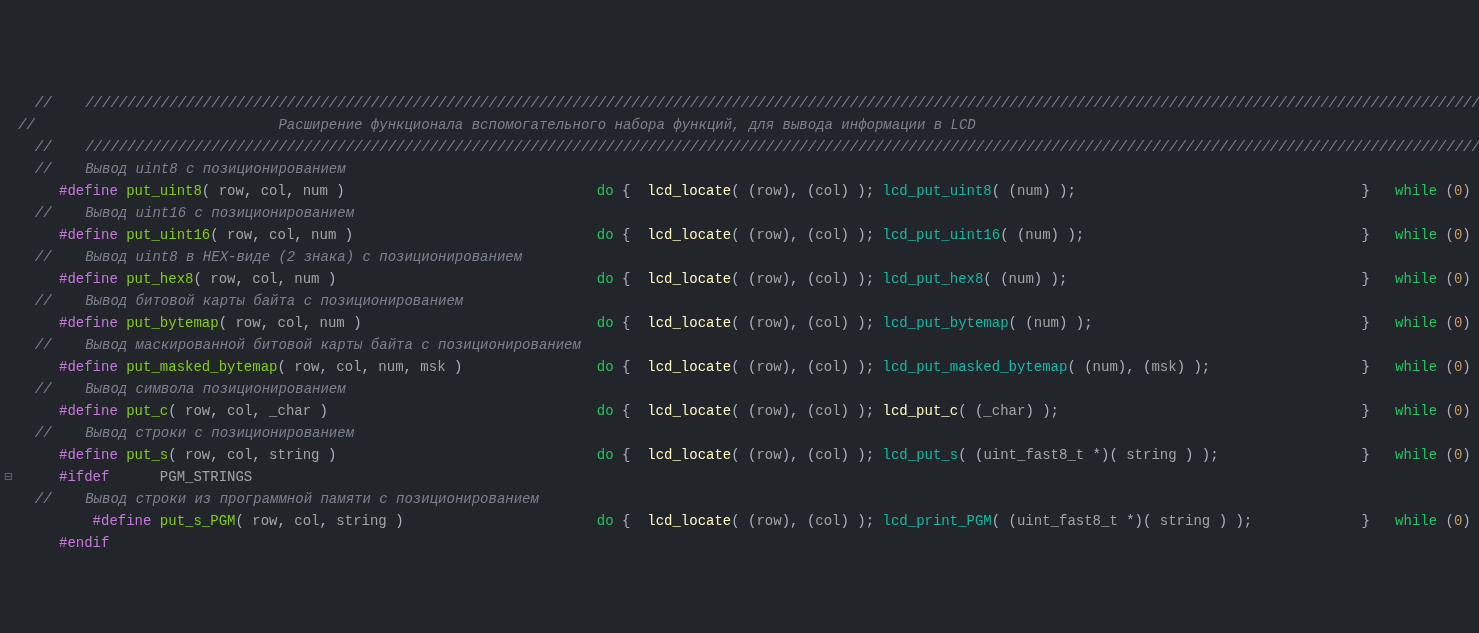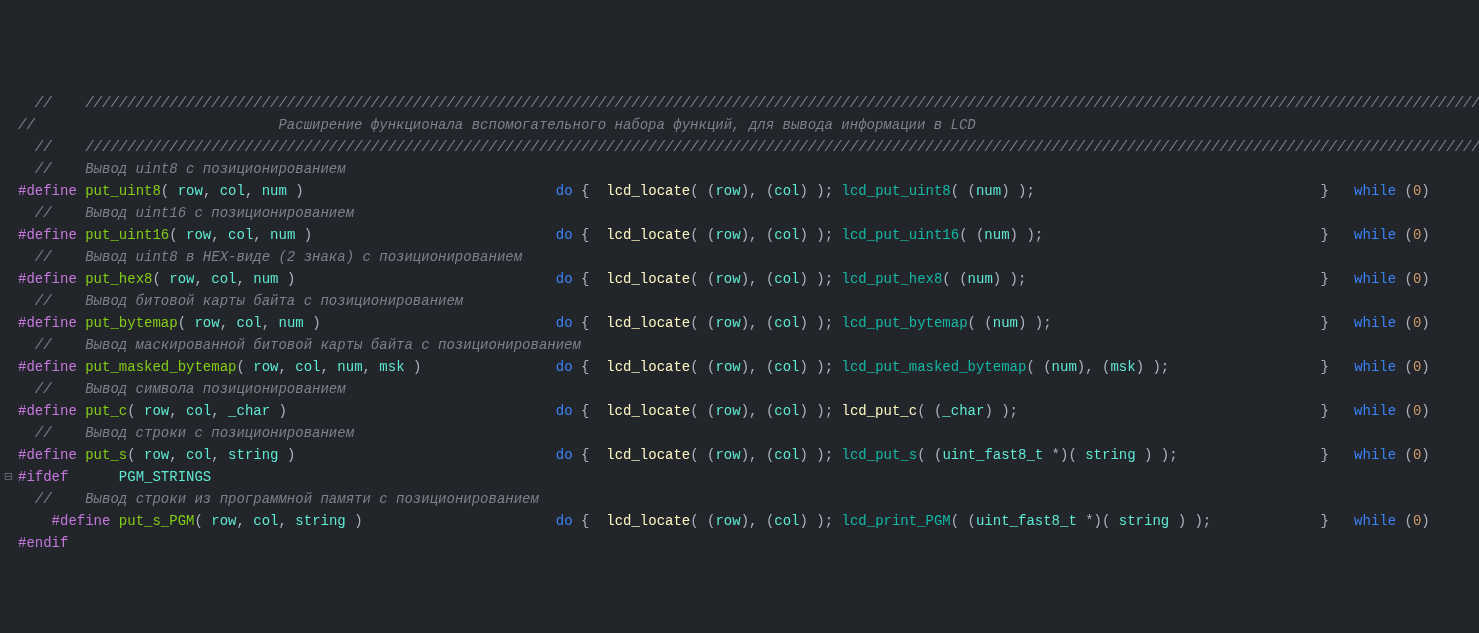--- a/index.html
+++ b/index.html
@@ -9,28 +9,28 @@
     font-size: 14px;
     line-height: 22px;
     color: #abb2bf;
     white-space: pre;
     overflow-x: auto;
     padding: 4px 0 4px 4px;
   }
   .gutter { display:inline-block; width:14px; color:#5c6370; }
   .line { display:block; }
   .c-comment { color: #7a828e; font-style: italic; }
-  .c-pp   { color: #c678dd; }  
+  .c-pp   { color: #c678dd; margin-left: 41px; }  
   .c-macro{ color: #84cc16; }  
   .c-func { color: #14b8a6; }  
   .c-funcp{ color: #fef9c3; }  
-  .c-kw   { color: #3b82f6; }  
+  .c-kw   { color: #22c55e; }  
   .c-num  { color: #d19a66; }  
   .c-punc { color: #abb2bf; }
-  .c-id   { color: #5eead4; }
+  .c-id   { color: #a3a3a3; }
   .fold   { color:#5c6370; cursor:pointer; }
 </style>
 </head>
 <body>
 
 
 
 <div id="code"><span class="line"><span class="gutter"> </span><span class="c-comment">  //    ///////////////////////////////////////////////////////////////////////////////////////////////////////////////////////////////////////////////////////////////////////////////////////</span></span><span class="line"><span class="gutter"> </span><span class="c-comment">//                             Расширение функционала вспомогательного набора функций, для вывода информации в LCD</span></span><span class="line"><span class="gutter"> </span><span class="c-comment">  //    ///////////////////////////////////////////////////////////////////////////////////////////////////////////////////////////////////////////////////////////////////////////////////////</span></span><span class="line"><span class="gutter"> </span><span class="c-comment">  //    Вывод uint8 с позиционированием</span></span><span class="line"><span class="gutter"> </span><span class="c-pp">#define</span> <span class="c-macro">put_uint8</span><span class="c-punc">( <span class="c-id">row</span>, <span class="c-id">col</span>, <span class="c-id">num</span> )</span>                              <span class="c-kw">do</span> <span class="c-punc">{  </span><span class="c-funcp">lcd_locate</span><span class="c-punc">( (<span class="c-id">row</span>), (<span class="c-id">col</span>) ); </span><span class="c-func">lcd_put_uint8</span><span class="c-punc">( (<span class="c-id">num</span>) );</span>                                  <span class="c-punc">}</span>   <span class="c-kw">while</span> <span class="c-punc">(</span><span class="c-num">0</span><span class="c-punc">)</span></span><span class="line"><span class="gutter"> </span><span class="c-comment">  //    Вывод uint16 с позиционированием</span></span><span class="line"><span class="gutter"> </span><span class="c-pp">#define</span> <span class="c-macro">put_uint16</span><span class="c-punc">( <span class="c-id">row</span>, <span class="c-id">col</span>, <span class="c-id">num</span> )</span>                             <span class="c-kw">do</span> <span class="c-punc">{  </span><span class="c-funcp">lcd_locate</span><span class="c-punc">( (<span class="c-id">row</span>), (<span class="c-id">col</span>) ); </span><span class="c-func">lcd_put_uint16</span><span class="c-punc">( (<span class="c-id">num</span>) );</span>                                 <span class="c-punc">}</span>   <span class="c-kw">while</span> <span class="c-punc">(</span><span class="c-num">0</span><span class="c-punc">)</span></span><span class="line"><span class="gutter"> </span><span class="c-comment">  //    Вывод uint8 в HEX-виде (2 знака) с позиционированием</span></span><span class="line"><span class="gutter"> </span><span class="c-pp">#define</span> <span class="c-macro">put_hex8</span><span class="c-punc">( <span class="c-id">row</span>, <span class="c-id">col</span>, <span class="c-id">num</span> )</span>                               <span class="c-kw">do</span> <span class="c-punc">{  </span><span class="c-funcp">lcd_locate</span><span class="c-punc">( (<span class="c-id">row</span>), (<span class="c-id">col</span>) ); </span><span class="c-func">lcd_put_hex8</span><span class="c-punc">( (<span class="c-id">num</span>) );</span>                                   <span class="c-punc">}</span>   <span class="c-kw">while</span> <span class="c-punc">(</span><span class="c-num">0</span><span class="c-punc">)</span></span><span class="line"><span class="gutter"> </span><span class="c-comment">  //    Вывод битовой карты байта с позиционированием</span></span><span class="line"><span class="gutter"> </span><span class="c-pp">#define</span> <span class="c-macro">put_bytemap</span><span class="c-punc">( <span class="c-id">row</span>, <span class="c-id">col</span>, <span class="c-id">num</span> )</span>                            <span class="c-kw">do</span> <span class="c-punc">{  </span><span class="c-funcp">lcd_locate</span><span class="c-punc">( (<span class="c-id">row</span>), (<span class="c-id">col</span>) ); </span><span class="c-func">lcd_put_bytemap</span><span class="c-punc">( (<span class="c-id">num</span>) );</span>                                <span class="c-punc">}</span>   <span class="c-kw">while</span> <span class="c-punc">(</span><span class="c-num">0</span><span class="c-punc">)</span></span><span class="line"><span class="gutter"> </span><span class="c-comment">  //    Вывод маскированной битовой карты байта с позиционированием</span></span><span class="line"><span class="gutter"> </span><span class="c-pp">#define</span> <span class="c-macro">put_masked_bytemap</span><span class="c-punc">( <span class="c-id">row</span>, <span class="c-id">col</span>, <span class="c-id">num</span>, <span class="c-id">msk</span> )</span>                <span class="c-kw">do</span> <span class="c-punc">{  </span><span class="c-funcp">lcd_locate</span><span class="c-punc">( (<span class="c-id">row</span>), (<span class="c-id">col</span>) ); </span><span class="c-func">lcd_put_masked_bytemap</span><span class="c-punc">( (<span class="c-id">num</span>), (<span class="c-id">msk</span>) );</span>                  <span class="c-punc">}</span>   <span class="c-kw">while</span> <span class="c-punc">(</span><span class="c-num">0</span><span class="c-punc">)</span></span><span class="line"><span class="gutter"> </span><span class="c-comment">  //    Вывод символа позиционированием</span></span><span class="line"><span class="gutter"> </span><span class="c-pp">#define</span> <span class="c-macro">put_c</span><span class="c-punc">( <span class="c-id">row</span>, <span class="c-id">col</span>, <span class="c-id">_char</span> )</span>                                <span class="c-kw">do</span> <span class="c-punc">{  </span><span class="c-funcp">lcd_locate</span><span class="c-punc">( (<span class="c-id">row</span>), (<span class="c-id">col</span>) ); </span><span class="c-funcp">lcd_put_c</span><span class="c-punc">( (<span class="c-id">_char</span>) );</span>                                    <span class="c-punc">}</span>   <span class="c-kw">while</span> <span class="c-punc">(</span><span class="c-num">0</span><span class="c-punc">)</span></span><span class="line"><span class="gutter"> </span><span class="c-comment">  //    Вывод строки с позиционированием</span></span><span class="line"><span class="gutter"> </span><span class="c-pp">#define</span> <span class="c-macro">put_s</span><span class="c-punc">( <span class="c-id">row</span>, <span class="c-id">col</span>, <span class="c-id">string</span> )</span>                               <span class="c-kw">do</span> <span class="c-punc">{  </span><span class="c-funcp">lcd_locate</span><span class="c-punc">( (<span class="c-id">row</span>), (<span class="c-id">col</span>) ); </span><span class="c-func">lcd_put_s</span><span class="c-punc">( (<span class="c-id">uint_fast8_t</span> *)( <span class="c-id">string</span> ) );</span>                 <span class="c-punc">}</span>   <span class="c-kw">while</span> <span class="c-punc">(</span><span class="c-num">0</span><span class="c-punc">)</span></span><span class="line"><span class="gutter"><span class="fold">⊟</span></span><span class="c-pp">#ifdef</span>      <span class="c-id">PGM_STRINGS</span></span><span class="line"><span class="gutter"> </span>  <span class="c-comment">//    Вывод строки из программной памяти с позиционированием</span></span><span class="line"><span class="gutter"> </span>    <span class="c-pp">#define</span> <span class="c-macro">put_s_PGM</span><span class="c-punc">( <span class="c-id">row</span>, <span class="c-id">col</span>, <span class="c-id">string</span> )</span>                       <span class="c-kw">do</span> <span class="c-punc">{  </span><span class="c-funcp">lcd_locate</span><span class="c-punc">( (<span class="c-id">row</span>), (<span class="c-id">col</span>) ); </span><span class="c-func">lcd_print_PGM</span><span class="c-punc">( (<span class="c-id">uint_fast8_t</span> *)( <span class="c-id">string</span> ) );</span>             <span class="c-punc">}</span>   <span class="c-kw">while</span> <span class="c-punc">(</span><span class="c-num">0</span><span class="c-punc">)</span></span><span class="line"><span class="gutter"> </span><span class="c-pp">#endif</span></span></div>
 
 

